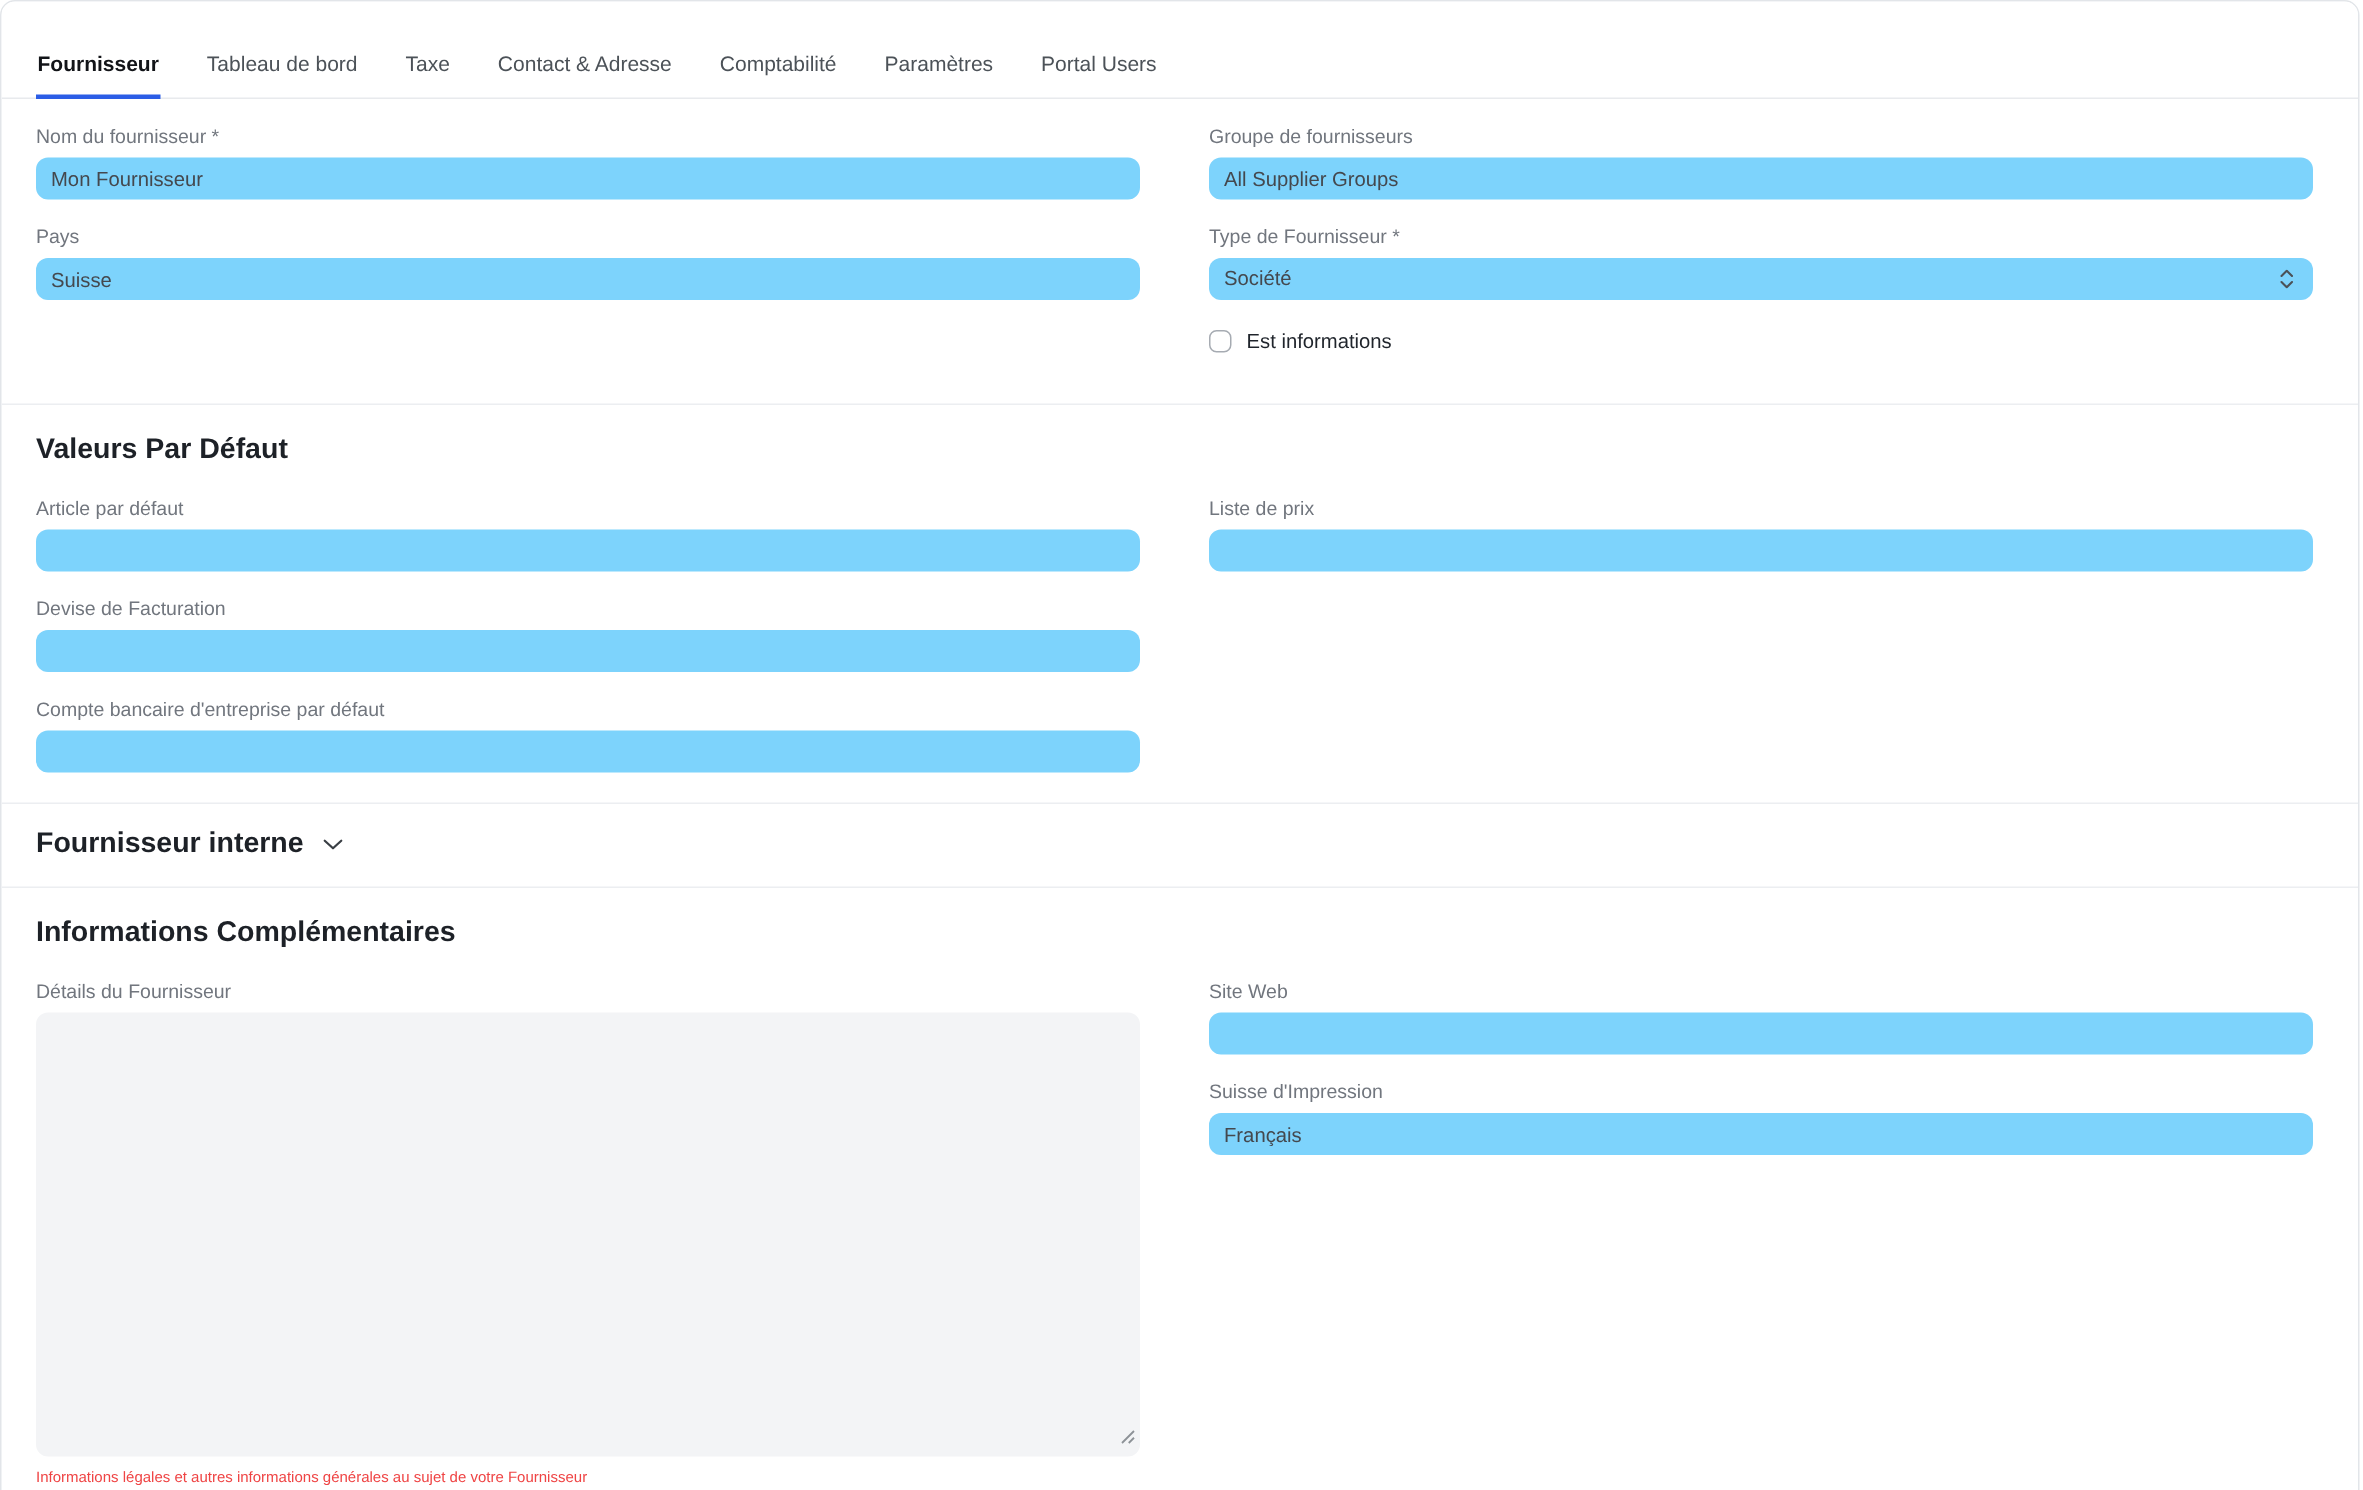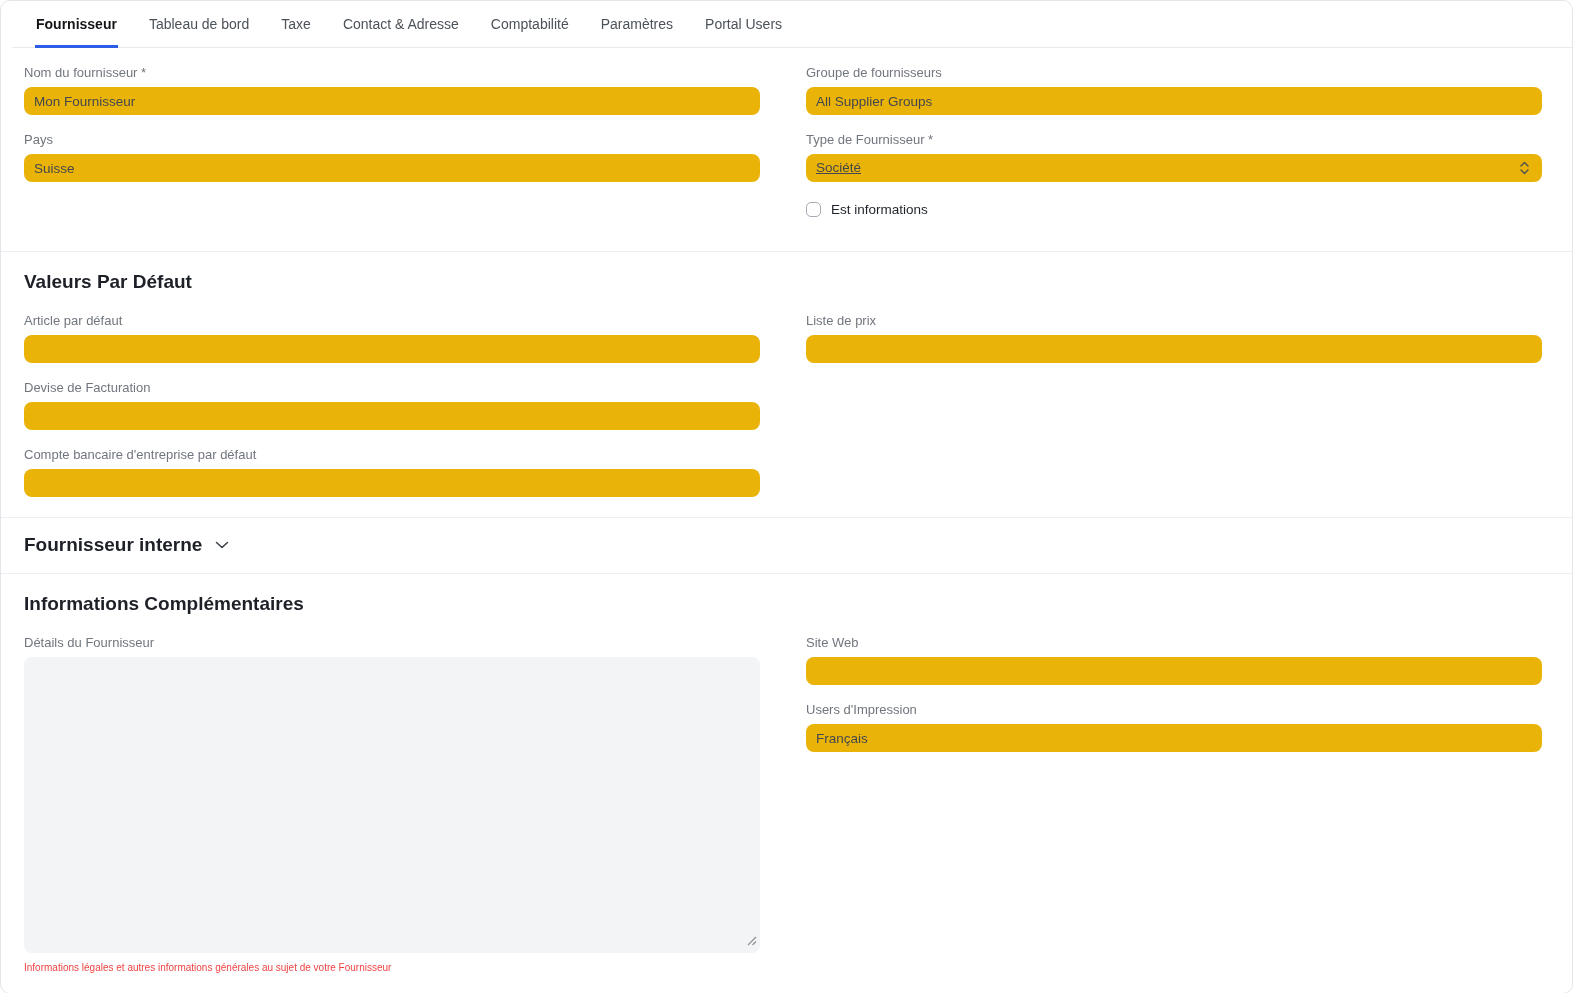--- a/index.html
+++ b/index.html
@@ -20,22 +20,21 @@
   }
 
   
   .tabbar {
     display: flex;
     align-items: flex-end;
     gap: 30px;
     padding: 0 23px;
     border-bottom: 1px solid #e8eaed;
     background: #fff;
-    height: 47px;
-    margin-left: 11px;
+    height: 65px;
   }
   .tab {
     font-size: 14px;
     color: #4c5258;
     padding: 15px 1px 13px;
     border-bottom: 3px solid transparent;
     margin-bottom: -1px;
     cursor: pointer;
     white-space: nowrap;
   }
@@ -80,31 +79,31 @@
   .fld { margin-top: 17px; margin-bottom: 4px; }
   .fld .lbl {
     display: block;
     font-size: 13px;
     color: #71767e;
     margin-bottom: 7px;
   }
   .ctl, .ctl-input {
     width: 100%;
     height: 28px;
-    background: #eab308;
+    background: #7dd3fc;
     border: none;
     border-radius: 8px;
     font-family: "Liberation Sans", sans-serif;
     font-size: 13.5px;
     color: #44484e;
     padding: 0 10px;
     display: block;
     outline: none;
   }
-  .select-wrap { position: relative; text-decoration: underline; }
+  .select-wrap { position: relative; }
   .select-wrap .stepper {
     position: absolute;
     right: 13px;
     top: 50%;
     transform: translateY(-50%);
     display: flex;
     flex-direction: column;
     gap: 1px;
   }
   .checkbox-row {
@@ -270,21 +269,21 @@
           </div>
           <div class="help-text">Informations légales et autres informations générales au sujet de votre Fournisseur</div>
         </div>
       </div>
       <div class="col">
         <div class="fld">
           <span class="lbl">Site Web</span>
           <input class="ctl-input" type="text" readonly="" value="" style="">
         </div>
         <div class="fld">
-          <span class="lbl">Users d'Impression</span>
+          <span class="lbl">Suisse d'Impression</span>
           <input class="ctl-input" type="text" readonly="" value="Français" style="">
         </div>
       </div>
     </div>
     <div class="spacer-sm"></div>
   </section>
 
 </div>
 
 </body></html>

